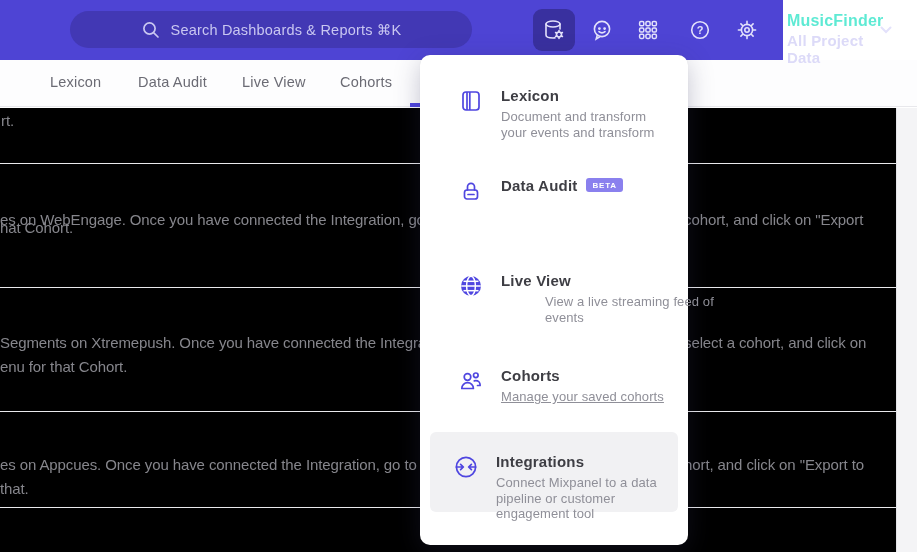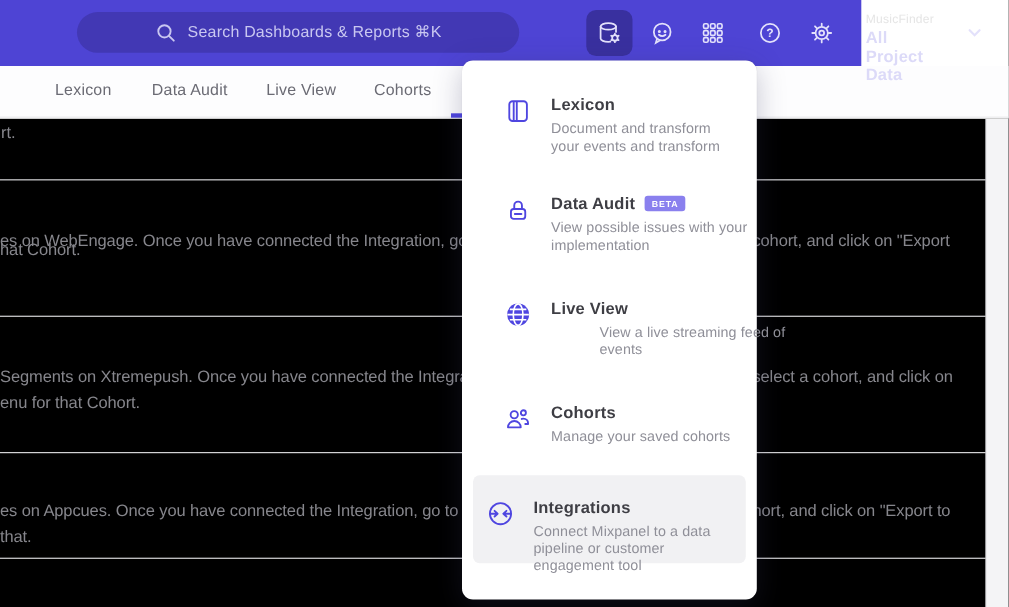--- a/index.html
+++ b/index.html
@@ -8,21 +8,21 @@
 
   
   .header { position:absolute; left:0; top:0; width:783px; height:60px; background:#4e44d4; z-index:5; }
   .searchbar { position:absolute; left:70px; top:11px; width:402px; height:37px; background:#4238b4;
                border-radius:19px; display:flex; align-items:center; justify-content:center; gap:10px; cursor:pointer; }
   .searchbar span { color:#c9c7f1; font-size:14.5px; letter-spacing:.2px; }
   .hdr-iconbtn { position:absolute; top:18px; width:24px; height:24px; cursor:pointer; }
   .hdr-active-sq { position:absolute; left:533px; top:9px; width:42px; height:42px; border-radius:9px;
                    background:#39309f; display:flex; align-items:center; justify-content:center; cursor:pointer; }
   .project { position:absolute; left:787px; top:12px; cursor:pointer; }
-  .project .pname { color:#e5e5e5; font-size:11px; font-weight:normal; letter-spacing:.2px; }
+  .project .pname { color:#5eead4; font-size:16px; font-weight:bold; letter-spacing:.2px; }
   .project .pscope { color:#dcdaf8; font-size:15px; font-weight:bold; margin-top:2px; letter-spacing:.2px; }
   .chev { position:absolute; left:879px; top:24px; }
 
   
   .tabbar { position:absolute; left:0; top:60px; width:917px; height:47px; background:#fdfdfe;
             border-bottom:1px solid #e8e8ec; z-index:1; }
   .tab { position:absolute; top:14px; font-size:14.5px; color:#6b6b74; letter-spacing:.2px; cursor:pointer; }
   .tab-underline { position:absolute; left:410px; top:103px; width:19px; height:4px; background:#4f46e0; z-index:2; }
 
   
@@ -37,23 +37,23 @@
   .menu-item { position:absolute; left:0; width:268px; display:flex; align-items:flex-start; padding-left:38px; cursor:pointer; }
   .menu-item .mi-icon { width:26px; height:26px; flex:0 0 26px; margin-top:1px; }
   .menu-item .mi-text { margin-left:17px; }
   .mi-title-row { display:flex; align-items:center; }
   .mi-title { font-size:15px; font-weight:bold; color:#3e3e44; letter-spacing:.2px; }
   .mi-badge { margin-left:9px; background:#8a80ee; color:#ffffff; font-size:8px; font-weight:bold;
               letter-spacing:.8px; padding:3px 6px 2px; border-radius:3px; transform:translateY(-1px); }
   .mi-desc { margin-top:5px; font-size:13px; line-height:15.5px; color:#8f8f98; letter-spacing:.1px; }
   .mi-0 { top:32px; } .mi-1 { top:122px; } .mi-2 { top:217px; } .mi-3 { top:312px; }
   .mi-0 .mi-desc { width:160px; } .mi-1 .mi-desc { width:185px; }
-  .mi-2 .mi-desc { width:178px;margin-left:44px; } .mi-3 .mi-desc { width:200px; }
+  .mi-2 .mi-desc { width:178px;margin-left:44px; } .mi-3 .mi-desc { width:200px;text-decoration:underline; }
   .mi-hl { top:377px; left:10px; width:248px; height:80px; background:#f1f1f3; border-radius:6px;
-           padding:21px 0 0 12px; }
+           padding:21px 0 0 23px; }
   .mi-hl .mi-desc { width:168px; }
 
   svg { display:block; }
 </style>
 </head>
 <body>
 
 <div class="content">
   <span class="frag" style="left:1px; top:4px;">rt.</span>
 
@@ -189,21 +189,20 @@
         <path d="M9.5 12 V8.8 a3.5 3.5 0 0 1 7 0 V12"></path>
         <rect x="6.5" y="12" width="13" height="9" rx="2.5"></rect>
         <path d="M10 16.5 h6"></path>
       </svg>
     </span>
     <span class="mi-text">
       <span class="mi-title-row">
         <span class="mi-title">Data Audit</span>
         <span class="mi-badge">BETA</span>
       </span>
-      <div class="mi-desc">View possible issues with your implementation</div>
     </span>
   </div>
 
   <div class="menu-item mi-2">
     <span class="mi-icon">
       <svg width="26" height="26" viewBox="0 0 26 26">
         <circle cx="13" cy="13" r="10" fill="#4f46e0"></circle>
         <g fill="none" stroke="#ffffff" stroke-width="1.5">
           <line x1="3.2" y1="13" x2="22.8" y2="13"></line>
           <line x1="5.5" y1="8.3" x2="20.5" y2="8.3"></line>

